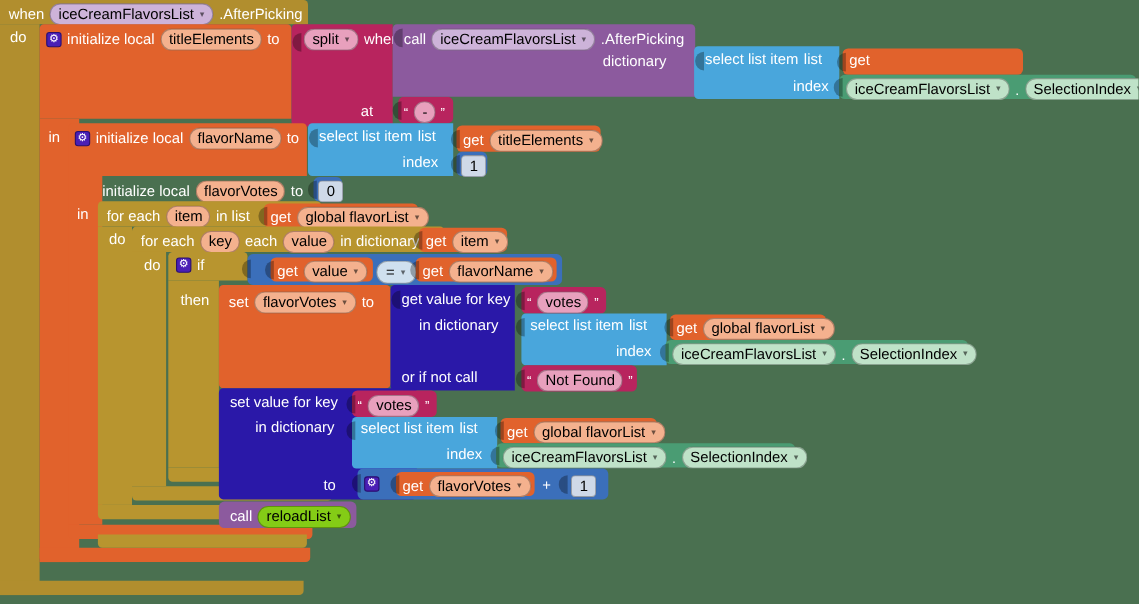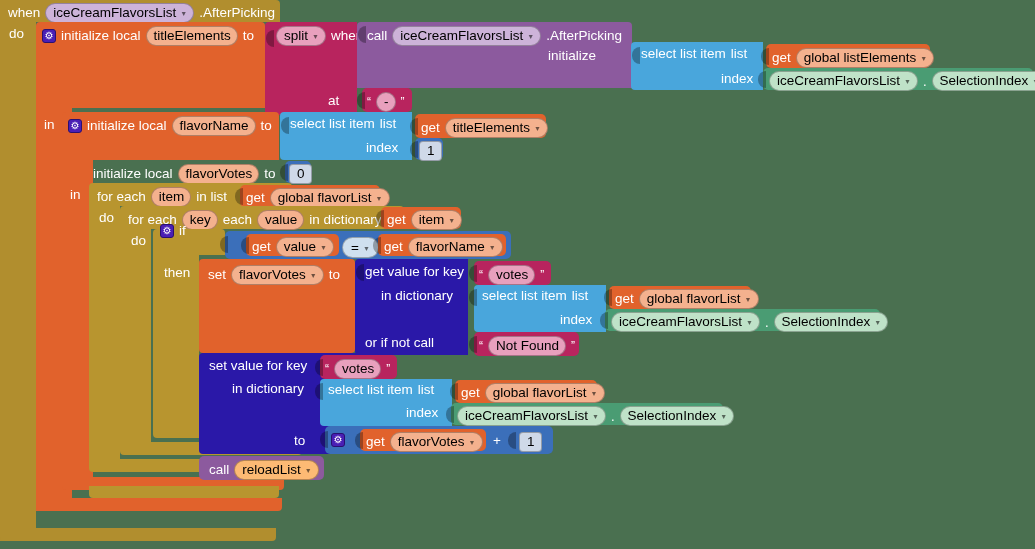--- a/index.html
+++ b/index.html
@@ -20,21 +20,21 @@
   
   .field {
     display:inline-flex; align-items:center; gap:4px;
     border-radius:11px; padding:1px 6px 2px 7px;
     font-size:13.5px; color:#000; white-space:nowrap;
     border:1px solid rgba(0,0,0,.28);
   }
   .field .car { font-size:7px; line-height:1; opacity:.55; transform:translateY(1px); }         
   .f-var   { background:#f4b18e; }         
   .f-txt   { background:#e8a0bd; }         
-  .f-proc  { background:#fdba74; }         
+  .f-proc  { background:#84cc16; }         
   .f-comp  { background:#cdb3d9; }         
   .f-grn   { background:#bfe2c8; }         
   .f-num   { background:#cfd9e8; border-radius:4px; }
   .f-logic { background:#cfe0ef; }
 
   
   .b-event   { background:#b18e2e; }
   .b-ctl     { background:#b8952f; }
   .b-var     { background:#e1622c; }
   .b-text    { background:#b8245e; }
@@ -123,38 +123,34 @@
   <div class="blk b-proc" style="left:357px; top:22px; width:275px; height:66px; border-radius:4px 4px 0 0;"></div>
   <div class="socket" style="left:358px; top:26px;"></div>
   <div class="row" style="left:367px; top:26px;">
     <span class="lbl">call</span>
     <span class="field f-comp">
       <span>iceCreamFlavorsList</span>
         <span class="car">▼</span>
     </span>
     <span class="lbl">.AfterPicking</span>
   </div>
-  <div class="lbl" style="position:absolute; left:548px; top:49px;">initialize</div>
+  <div class="lbl" style="position:absolute; left:548px; top:49px;">dictionary</div>
 
   <div class="blk b-list" style="left:631px; top:42px; width:132px; height:48px; border-radius:4px 0 0 4px;"></div>
   <div class="socket" style="left:632px; top:47px;"></div>
   <div class="row" style="left:641px; top:47px;">
     <span class="lbl">select list item</span>
     <span class="lbl">list</span>
   </div>
   <div class="lbl" style="position:absolute; left:721px; top:72px;">index</div>
 
   <div class="blk b-getvar rnd" style="left:766px; top:44px; width:164px; height:24px;"></div>
   <div class="socket" style="left:761px; top:48px;"></div>
   <div class="row" style="left:772px; top:48px;">
     <span class="lbl">get</span>
-    <span class="field f-var">
-      <span>global listElements</span>
-        <span class="car">▼</span>
-    </span>
   </div>
 
   <div class="blk b-greenc rnd" style="left:763px; top:68px; width:270px; height:22px;"></div>
   <div class="socket" style="left:758px; top:71px;"></div>
   <div class="row" style="left:769px; top:71px;">
     <span class="field f-grn">
       <span>iceCreamFlavorsList</span>
         <span class="car">▼</span>
     </span>
     <span class="dot">.</span>
@@ -260,21 +256,21 @@
       <span>item</span>
         <span class="car">▼</span>
     </span>
   </div>
   <div class="lbl" style="position:absolute; left:131px; top:234px;">do</div>
 
   <div class="blk b-ctl" style="left:153px; top:229px; width:72px; height:26px; border-radius:4px 4px 0 0;"></div>
   <div class="blk b-ctl" style="left:153px; top:255px; width:46px; height:170px;"></div>
   <div class="blk b-ctl" style="left:153px; top:425px; width:165px; height:13px; border-radius:0 0 4px 4px;"></div>
 
-  <div class="row" style="left:160px; top:224px;">
+  <div class="row" style="left:160px; top:234px;">
     <span class="mut"></span>
     <span class="lbl">if</span>
   </div>
   <div class="lbl" style="position:absolute; left:164px; top:266px;">then</div>
 
   <div class="blk b-logic rnd" style="left:225px; top:231px; width:286px; height:28px;"></div>
   <div class="socket" style="left:220px; top:236px;"></div>
 
   <div class="blk b-getvar rnd" style="left:246px; top:234px; width:93px; height:22px;"></div>
   <div class="socket" style="left:241px; top:237px;"></div>

